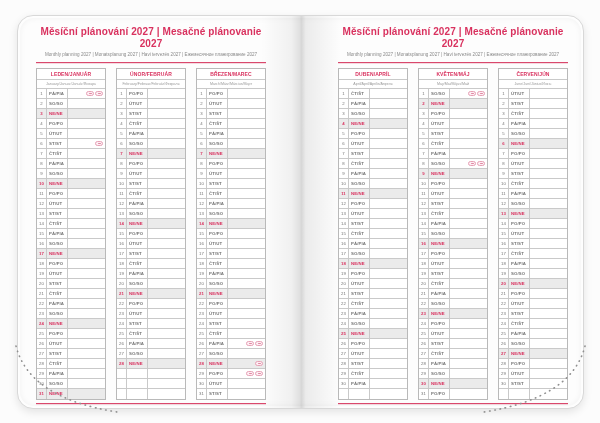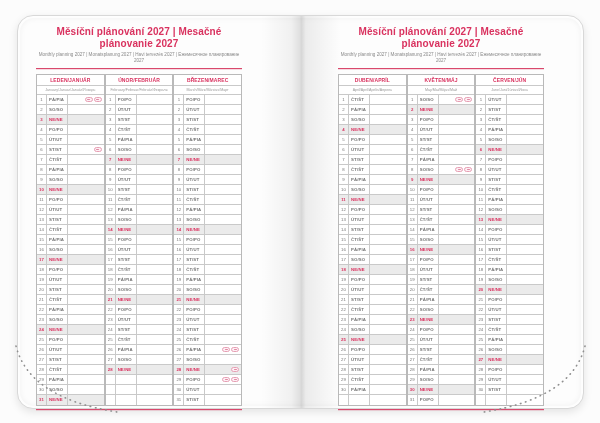--- a/index.html
+++ b/index.html
@@ -15,21 +15,21 @@
     font-family:"Liberation Sans", sans-serif;}
   .photo{position:relative;width:600px;height:423px;background:#fcfcfc;}
   .book{position:absolute;left:17px;top:15px;width:567px;height:394px;
     background:#fdfdfd;border:1px solid #d8d8d8;border-radius:16px;
     box-shadow:0 3px 8px rgba(0,0,0,0.10), inset 0 0 0 1px rgba(255,255,255,0.6);}
   .book-inner-edge{position:absolute;inset:2px;border-radius:14px;
     box-shadow:inset 0 0 6px rgba(0,0,0,0.05);pointer-events:none;}
   .gutter{position:absolute;left:243px;top:0;width:80px;height:100%;
     background:linear-gradient(90deg, rgba(0,0,0,0) 0%, rgba(0,0,0,0.05) 38%,
       rgba(0,0,0,0.12) 49%, rgba(0,0,0,0.16) 50%, rgba(0,0,0,0.07) 56%, rgba(0,0,0,0) 100%);}
-  .page{position:absolute;top:10px;width:206px;}
+  .page{position:absolute;top:10px;width:230px;}
   .page.left{left:18px;}
   .page.right{left:320px;}
   .ptitle{font-size:10px;font-weight:bold;color:var(--accent);
     text-align:center;line-height:12px;letter-spacing:0.1px;}
   .psub{font-size:4.6px;color:#8a8a8a;text-align:center;margin-top:2px;line-height:6px;}
   .rule{height:1px;background:var(--rule);margin-top:4px;box-shadow:0 0.5px 0 rgba(217,72,108,0.4);}
   .months{display:flex;justify-content:space-between;margin-top:5px;}
   .month{width:70px;border:1px solid var(--outerborder);background:#fff;}
   .mhead{height:11px;line-height:10px;text-align:center;font-size:5px;font-weight:bold;
     color:var(--accent);border-bottom:1px solid var(--cellborder);letter-spacing:0.1px;}

